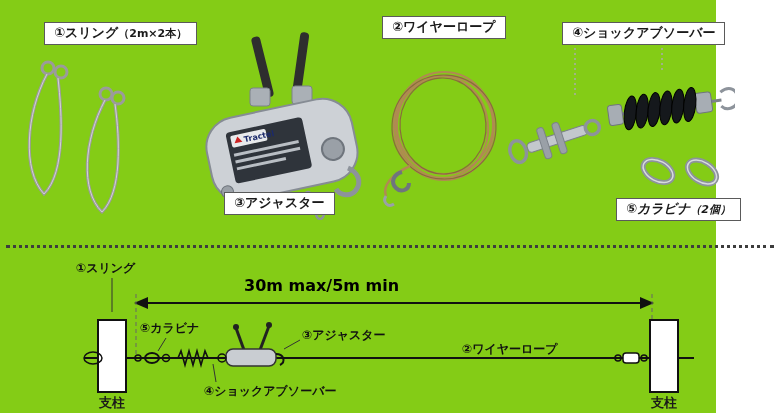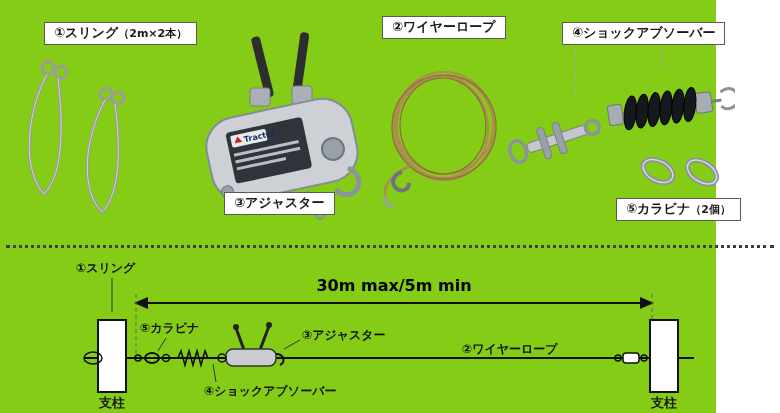--- a/index.html
+++ b/index.html
@@ -9,21 +9,21 @@
   .abs { position:absolute; }
   .label-box { position:absolute; border:1px solid #5a5a5a; background:#fff;
     padding:2px 9px; font-size:13px; font-weight:700; line-height:1.3;
     text-align:center; white-space:nowrap; }
   .label-box .sub { font-size:11px; font-weight:700; }
   .two-line .sub { display:block; }
   .divider { position:absolute; left:6px; top:245px; width:768px;
     border-top:3px dotted #3d3d3d; }
   .schematic { position:absolute; left:0; top:250px; width:780px; height:163px; }
   .sch-label { position:absolute; font-size:12px; font-weight:700; white-space:nowrap; color:#111; }
-  .span-label { position:absolute; left:244px; top:26px; width:300px; text-align:center;
+  .span-label { position:absolute; left:244px; top:26px; width:300px; text-align:left;
     font-size:16px; font-weight:700; color:#000; }
   .post-label { position:absolute; width:36px; text-align:center; font-size:13px; font-weight:700; }
 </style>
 </head>
 <body>
 
 <div class="canvas">
 
   <section class="abs" style="left:0;top:0;width:780px;height:246px;">
 
@@ -130,21 +130,21 @@
 
     <svg class="abs" style="left:630px;top:146px;" width="100" height="50" viewBox="0 0 100 50">
       <g fill="none">
         <ellipse cx="28" cy="25" rx="10" ry="16" transform="rotate(-62 28 25)" stroke="#8d939b" stroke-width="5"></ellipse>
         <ellipse cx="28" cy="25" rx="10" ry="16" transform="rotate(-62 28 25)" stroke="#d7dbdf" stroke-width="1.5"></ellipse>
         <ellipse cx="72" cy="26" rx="10" ry="16" transform="rotate(-58 72 26)" stroke="#8d939b" stroke-width="5"></ellipse>
         <ellipse cx="72" cy="26" rx="10" ry="16" transform="rotate(-58 72 26)" stroke="#d7dbdf" stroke-width="1.5"></ellipse>
       </g>
     </svg>
 
-    <div class="label-box" style="left:616px;top:198px;">
+    <div class="label-box" style="left:616px;top:198px;font-style:italic;">
       <span>⑤カラビナ</span><span class="sub">（2個）</span>
     </div>
 
   </section>
 
   <div class="divider"></div>
 
   <section class="schematic">
 
     <svg class="abs" style="left:0;top:0;" width="780" height="163" viewBox="0 0 780 163">

